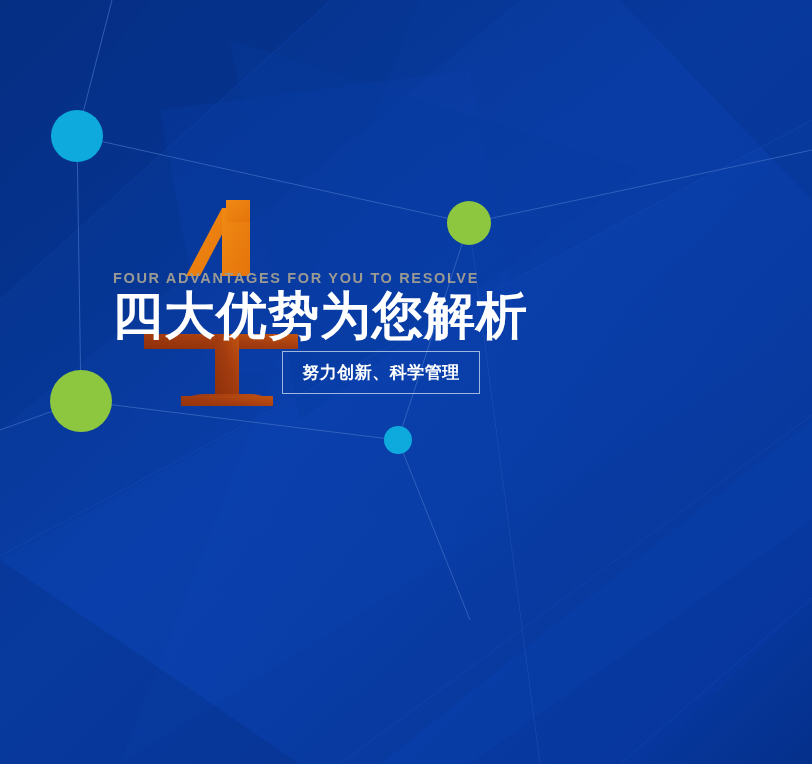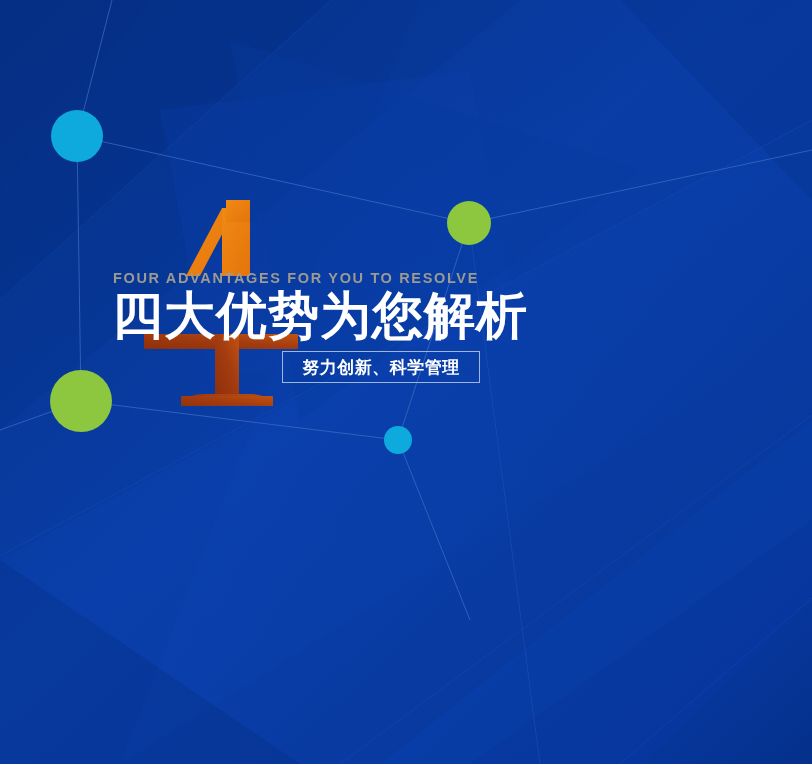--- a/index.html
+++ b/index.html
@@ -83,21 +83,21 @@
     line-height: 1.05;
     font-family: "DejaVu Sans", "Liberation Sans", sans-serif;
   }
 
   
   #tagline-box {
     position: absolute;
     left: 282px;
     top: 351px;
     width: 198px;
-    height: 32px;
+    height: 43px;
     border: 1px solid #9fb7dd;
     box-sizing: border-box;
     display: flex;
     align-items: center;
     justify-content: center;
   }
   #tagline-text {
     font-size: 17px;
     font-weight: bold;
     color: #ffffff;

